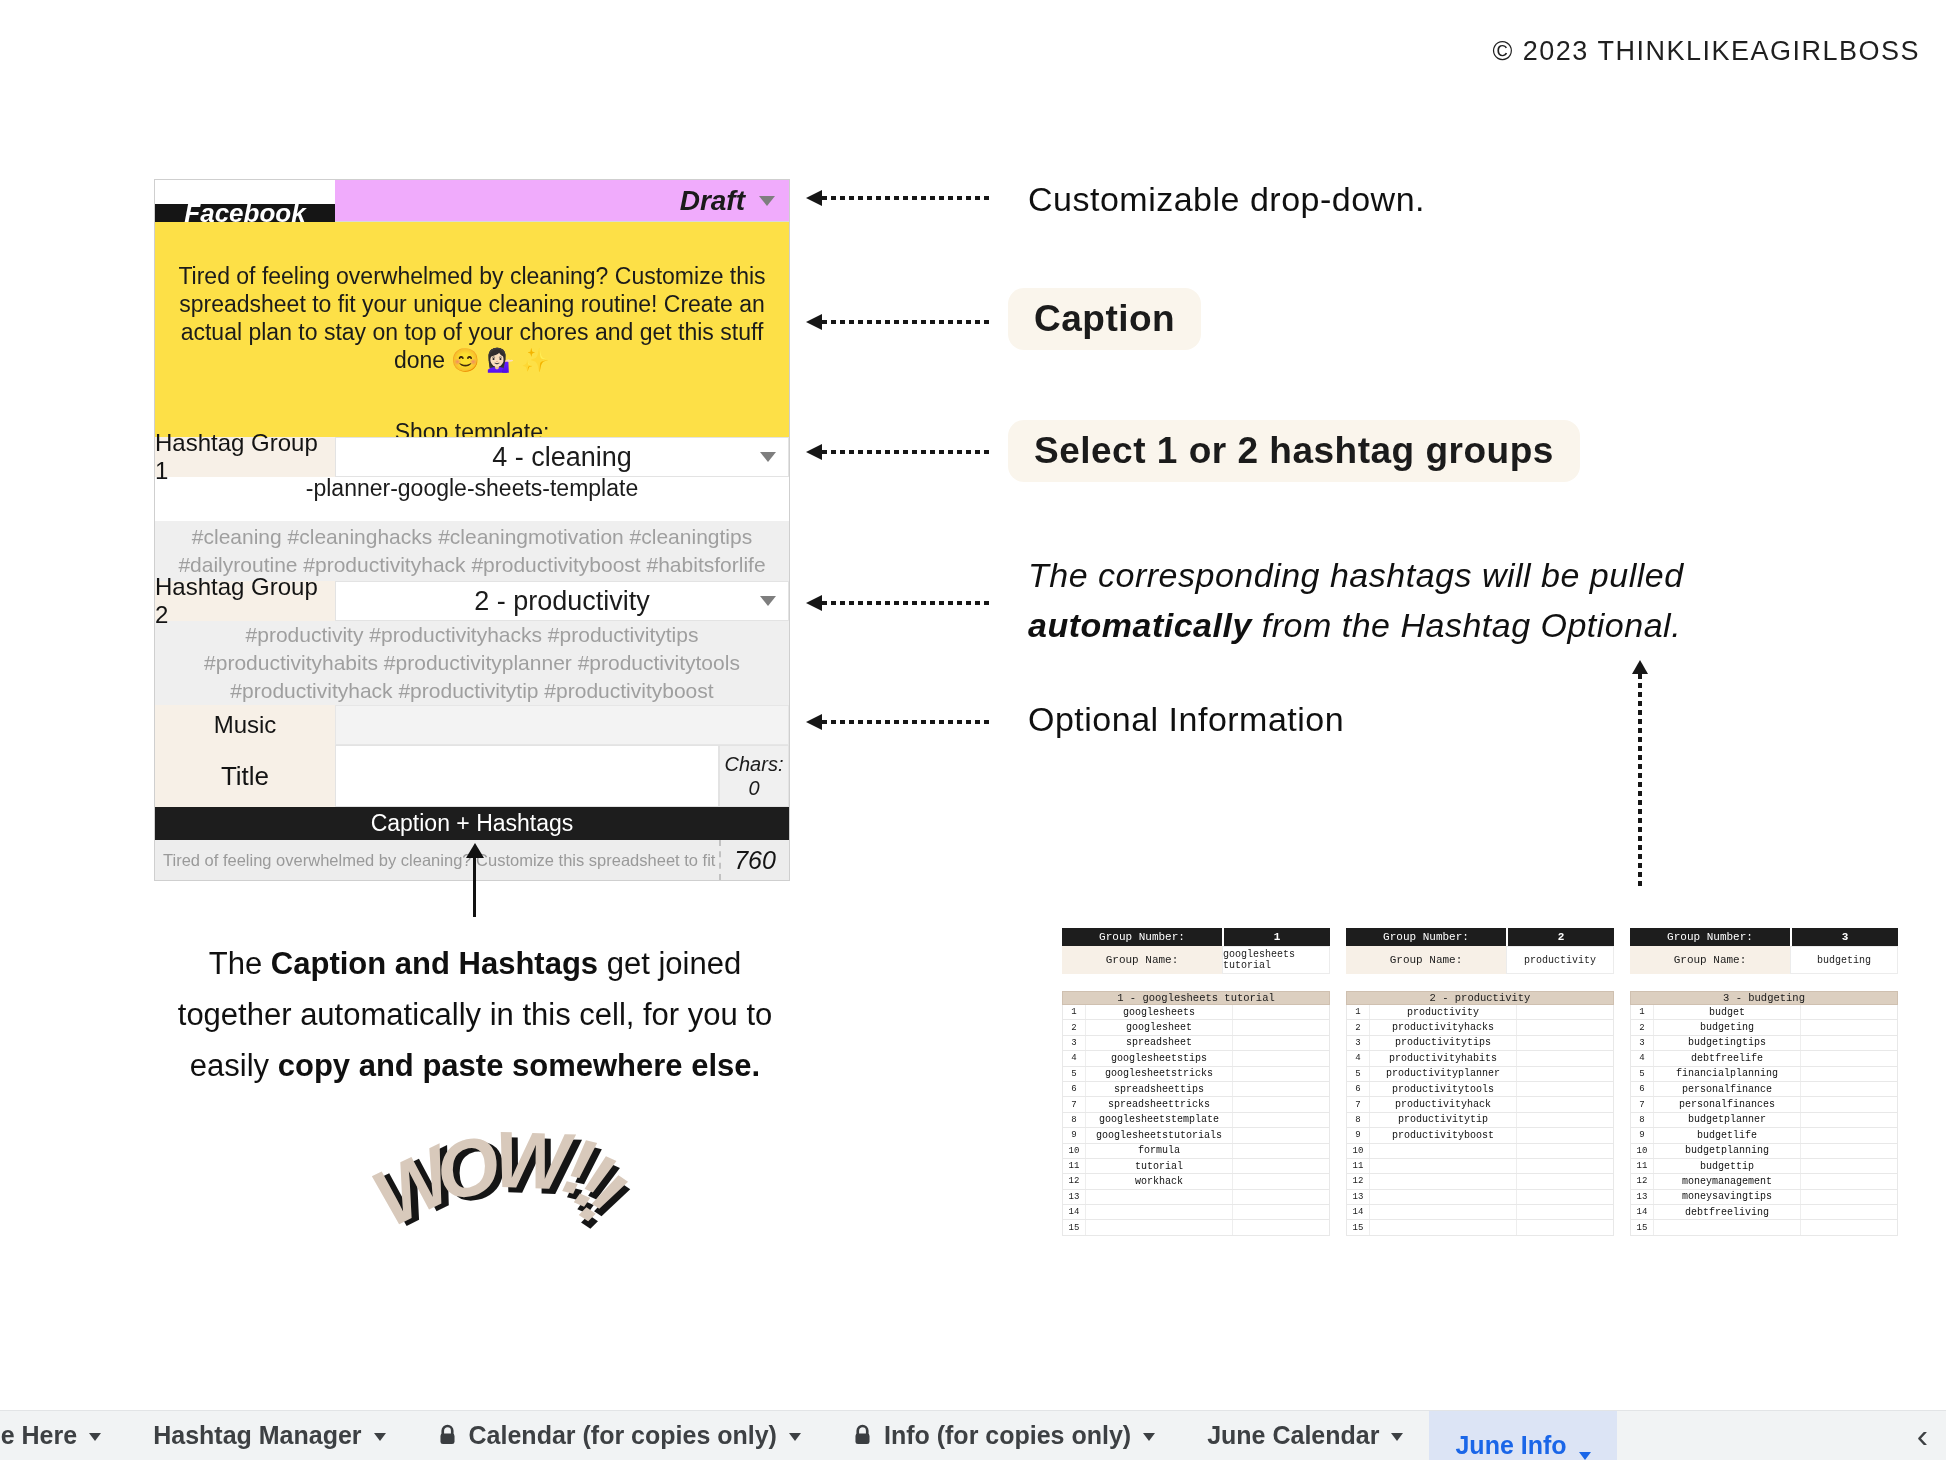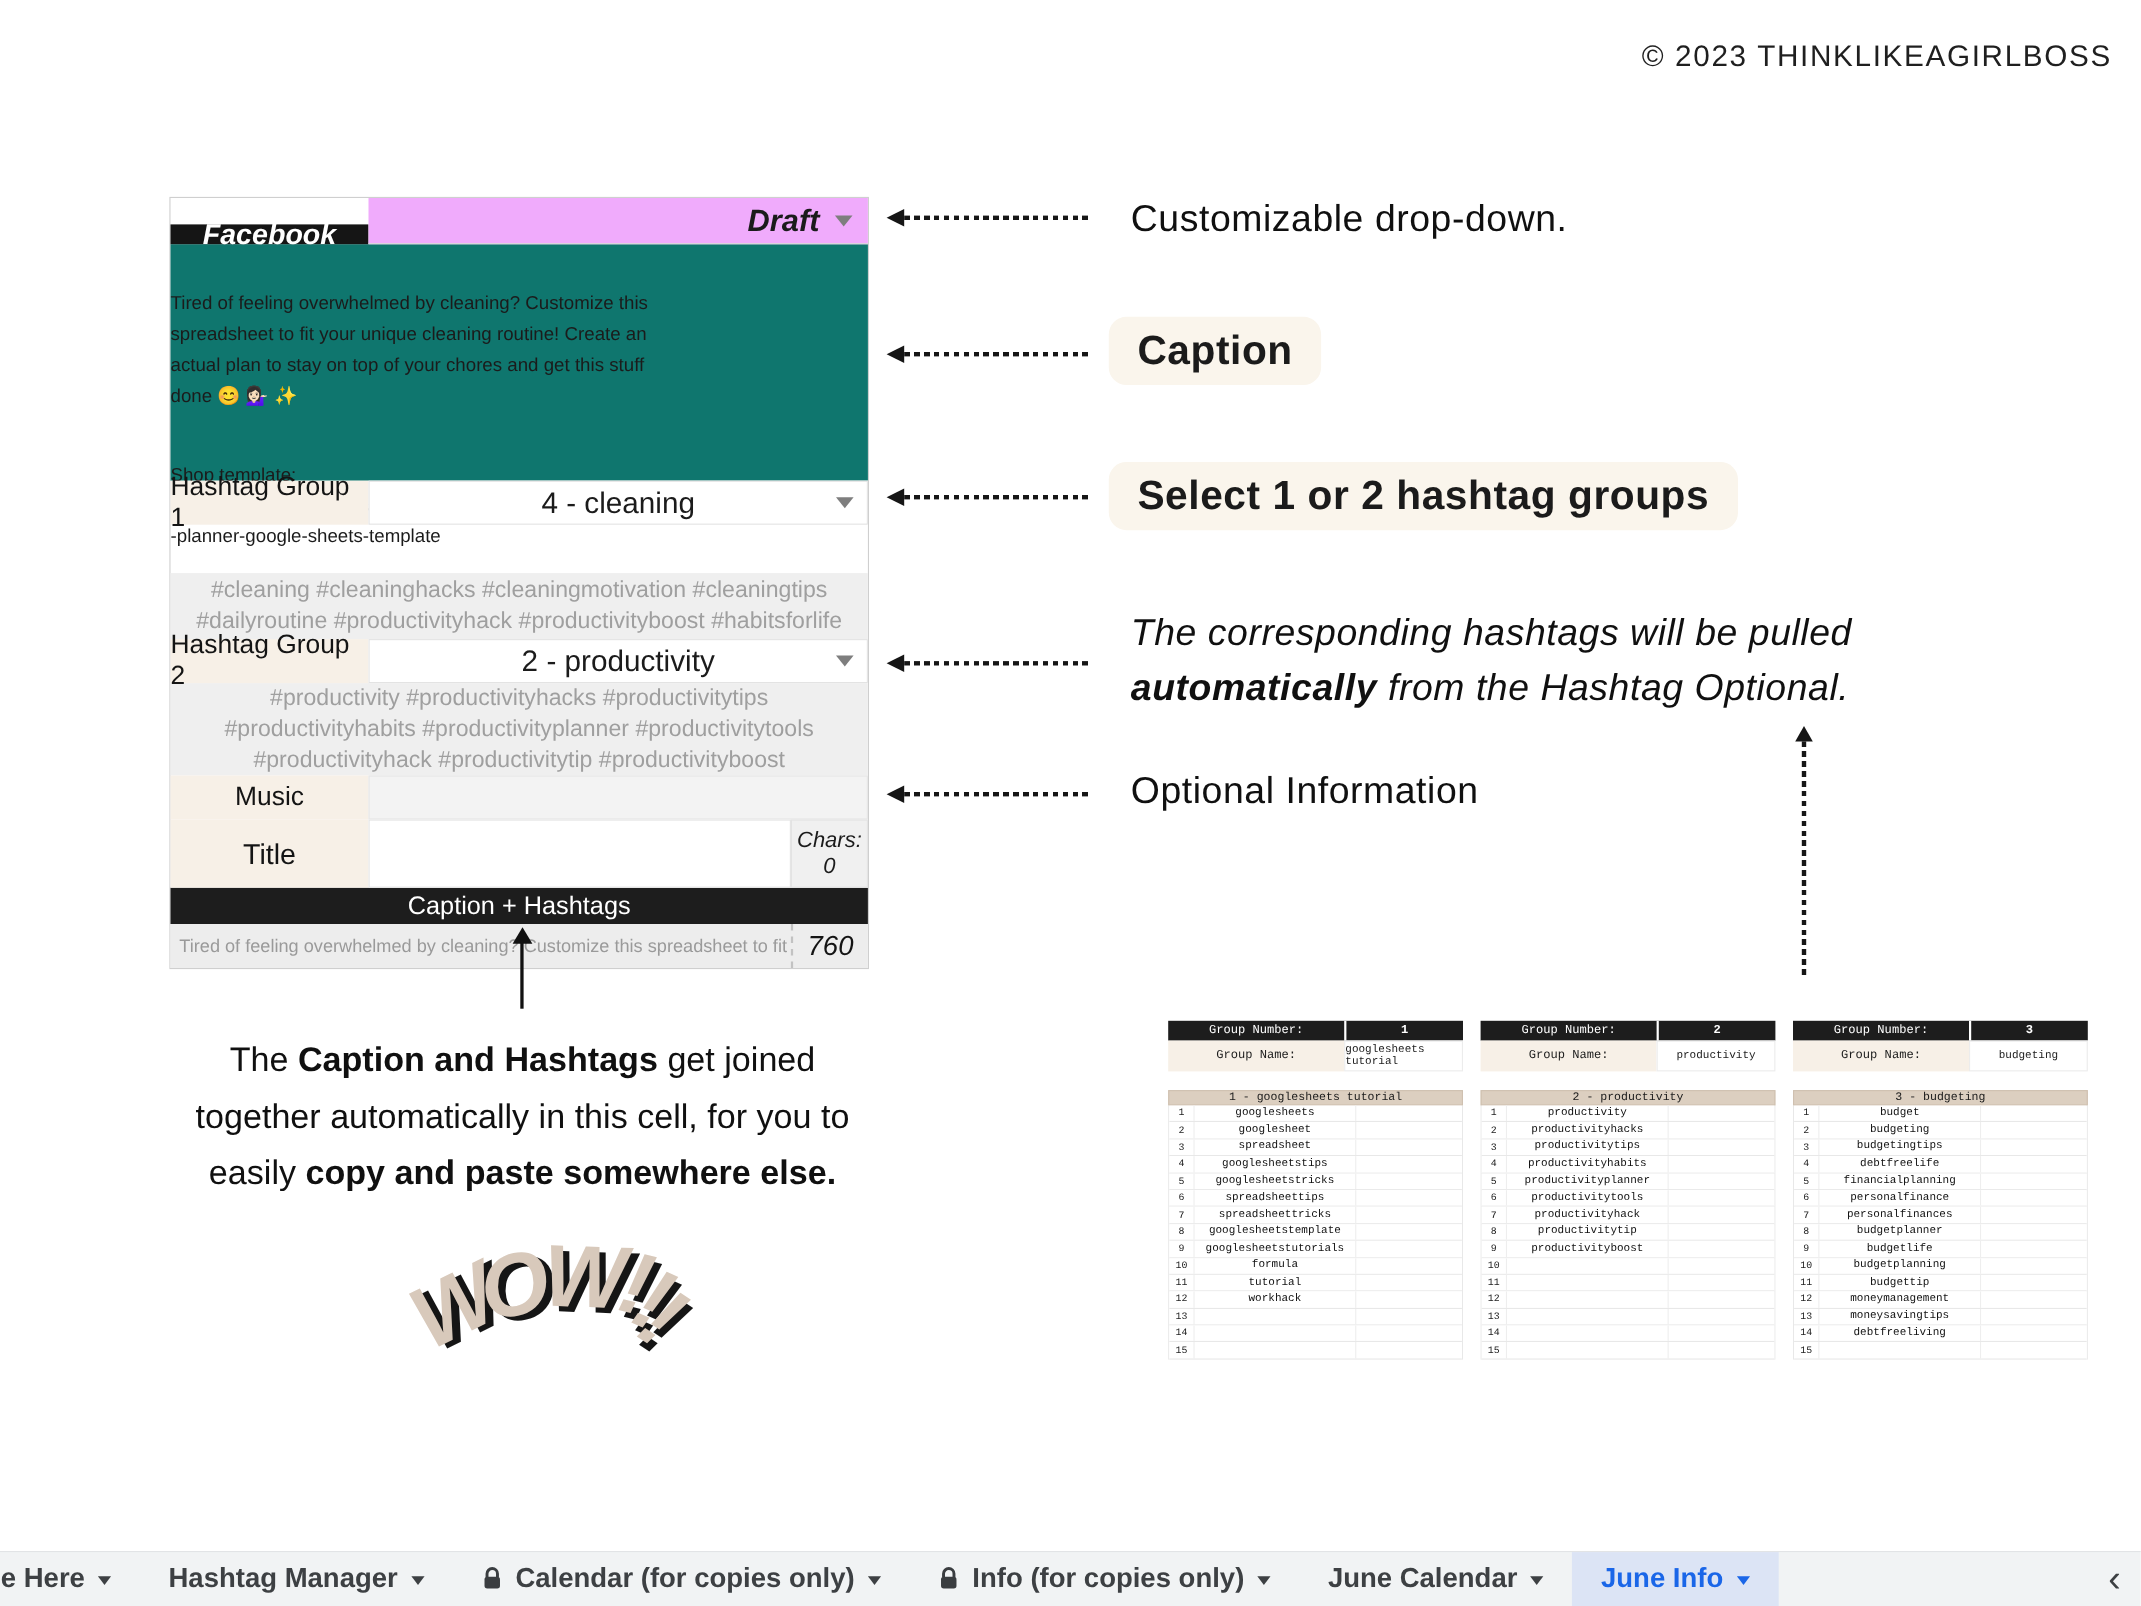--- a/index.html
+++ b/index.html
@@ -10,21 +10,21 @@
   .copyright { position:absolute; top:36px; right:26px; font-size:27px; letter-spacing:1.5px; color:#1f1f1f; }
 
   
   .card { position:absolute; left:154px; top:179px; width:636px; border:1px solid #cfcfcf; background:#fff; }
   .crow { display:flex; width:100%; }
   .c-head { height:42px; }
   .cell-platform { width:180px; background:#151515; color:#fff; font-style:italic; font-weight:bold; font-size:26px; display:flex; align-items:center; justify-content:center;margin-top:24px; }
   .cell-draft { flex:1; display:flex; align-items:center; justify-content:flex-end; gap:14px; padding-right:14px; border-bottom:1px solid #d9d9d9; background:#f0abfc; }
   .cell-draft .txt { font-weight:bold; font-style:italic; font-size:28px; }
   .dd { width:0; height:0; border-left:8px solid transparent; border-right:8px solid transparent; border-top:10px solid #7e7e7e; }
-  .c-caption { height:215px; padding-top:12px; font-size:17px; line-height:28px; white-space:pre-line; background:#0f766e; }
+  .c-caption { height:215px; padding-top:12px; text-align:center; font-size:23px; line-height:28px; white-space:pre-line; background:#fde047; }
   .c-caption .shop { margin-top:16px; }
   .lbl { width:180px; background:#f7f0e7; display:flex; align-items:center; justify-content:center; font-size:24px; color:#141414; }
   .valcell { flex:1; background:#fff; border:1px solid #e3e3e3; display:flex; align-items:center; justify-content:center; position:relative; font-size:27px; font-weight:500; }
   .valcell .dd { position:absolute; right:12px; }
   .c-hg { height:40px; }
   .grayblock { background:#efefef; color:#9f9f9f; text-align:center; font-size:21px; line-height:28px; white-space:pre-line; display:flex; align-items:center; justify-content:center; }
   .gb1 { height:60px;margin-top:44px; }
   .gb2 { height:84px; }
   .c-music { height:40px; }
   .c-music .musicval { flex:1; background:#f3f3f3; border:1px solid #e6e6e6; }
@@ -90,21 +90,21 @@
   .trow { display:flex; height:15.4px; border-bottom:1px solid #e8e8e8; background:#fff; }
   .tnum { width:22px; display:flex; align-items:center; justify-content:center; font-size:9px; color:#222; }
   .tval { width:148px; border-left:1px solid #eee; border-right:1px solid #eee; display:flex; align-items:center; justify-content:center; font-size:10px; color:#111; }
   .tfill { flex:1; }
 
   
   .tabbar { position:absolute; left:0; bottom:0; width:100%; height:50px; background:#f1f3f4; border-top:1px solid #e2e4e6; display:flex; align-items:stretch; overflow:hidden; }
   .tab { display:flex; align-items:center; gap:12px; padding:0 26px; font-size:25px; font-weight:600; color:#3d4043; white-space:nowrap; cursor:default; }
   .tab.first { margin-left:-34px; padding-left:0; }
   .tab .tdd { width:0; height:0; border-left:6px solid transparent; border-right:6px solid transparent; border-top:8px solid #3d4043; margin-top:3px; }
-  .tab.active { background:#dce4f5; color:#1a66e8; font-weight:bold; }
+  .tab.active { background:#dce4f5; color:#1a66e8; font-weight:bold;align-items:flex-end; }
   .tab.active .tdd { border-top-color:#1a66e8; }
   .tab-scroll { margin-left:auto; display:flex; align-items:center; padding:0 18px; font-size:34px; color:#3d4043; }
   .lock { flex:0 0 auto; margin-top:-2px; }
 </style>
 </head>
 <body>
 
 <div class="copyright">©  2023 THINKLIKEAGIRLBOSS</div>
 
 <div class="card">

